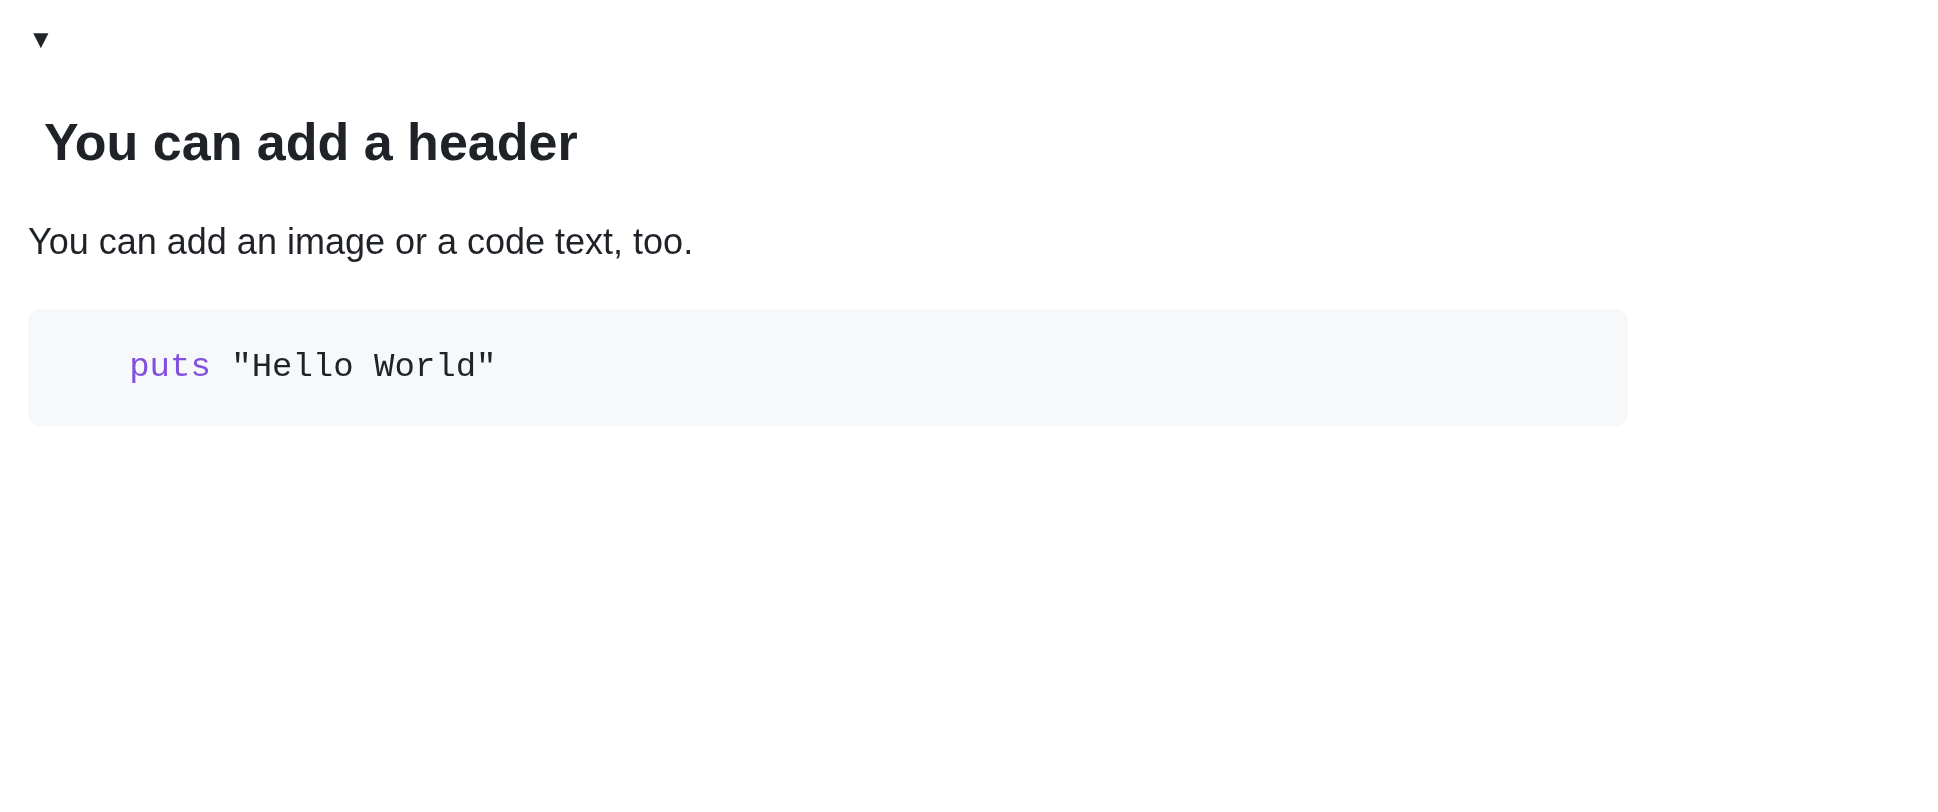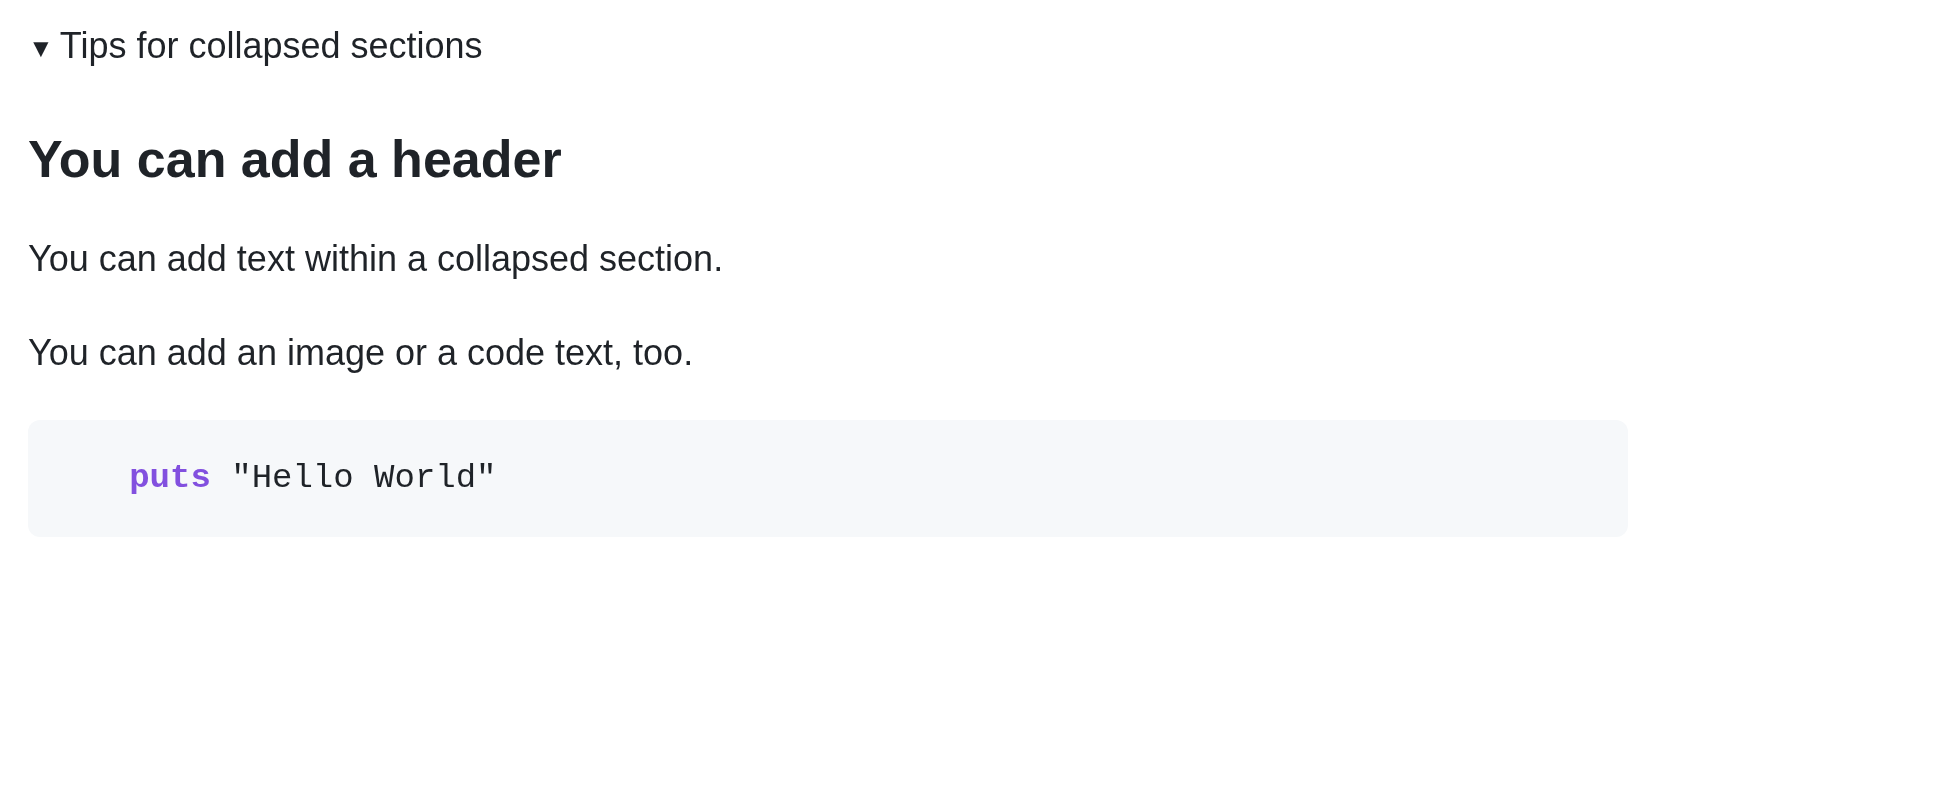--- a/index.html
+++ b/index.html
@@ -30,21 +30,21 @@
     transform: translateY(2px);
   }
   .summary .label {
     font-size: 36px;
     line-height: 1.2;
     color: #1f2328;
   }
   h2.header {
     font-size: 52px;
     font-weight: 700;
-    margin: 60px 0 40px 0;
+    margin: 60px 0 40px 16px;
     line-height: 1.25;
     color: #1f2328;
   }
   p.body-text {
     font-size: 36px;
     line-height: 1.5;
     margin: 0 0 40px 0;
     color: #1f2328;
   }
   pre.codeblock {
@@ -54,34 +54,32 @@
     overflow: auto;
     margin: 0;
   }
   pre.codeblock code {
     font-family: ui-monospace, SFMono-Regular, "SF Mono", Menlo, Consolas, "Liberation Mono", monospace;
     font-size: 34px;
     line-height: 1.45;
     color: #1f2328;
     white-space: pre;
   }
-  .tok-kw { color: #8250df; font-weight: bold; }
+  .tok-kw { color: #8250df; }
   .tok-str { color: #1f2328; }
 </style>
 </head>
 <body>
 
 <div class="wrap">
 
   <div class="summary">
     <span class="tri">▼</span>
-    <span class="label">Tips for collapsed sections</span>
   </div>
 
   <h2 class="header">You can add a header</h2>
 
-  <p class="body-text">You can add text within a collapsed section.</p>
 
   <p class="body-text">You can add an image or a code text, too.</p>
 
   <pre class="codeblock"><code><span>   </span><span class="tok-kw">puts</span><span> </span><span class="tok-str">"Hello World"</span></code></pre>
 
 </div>
 
 </body></html>

